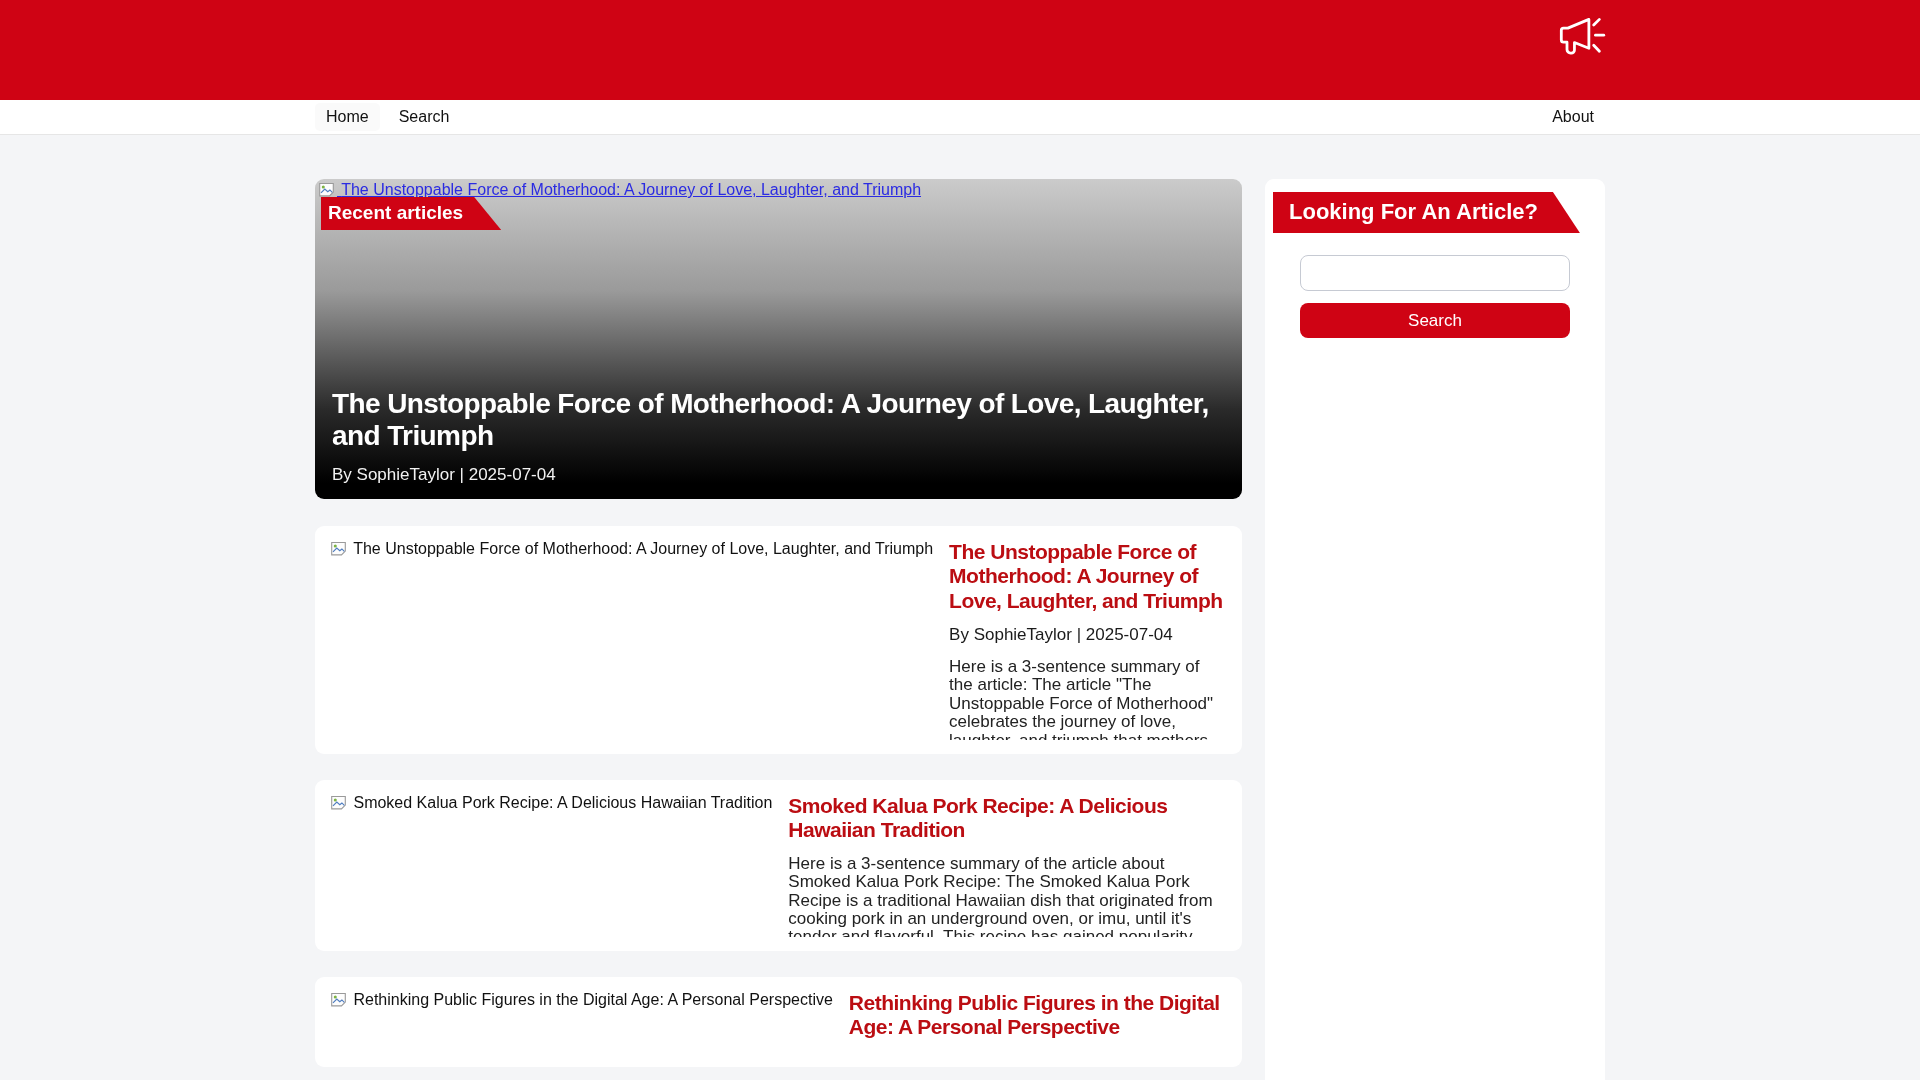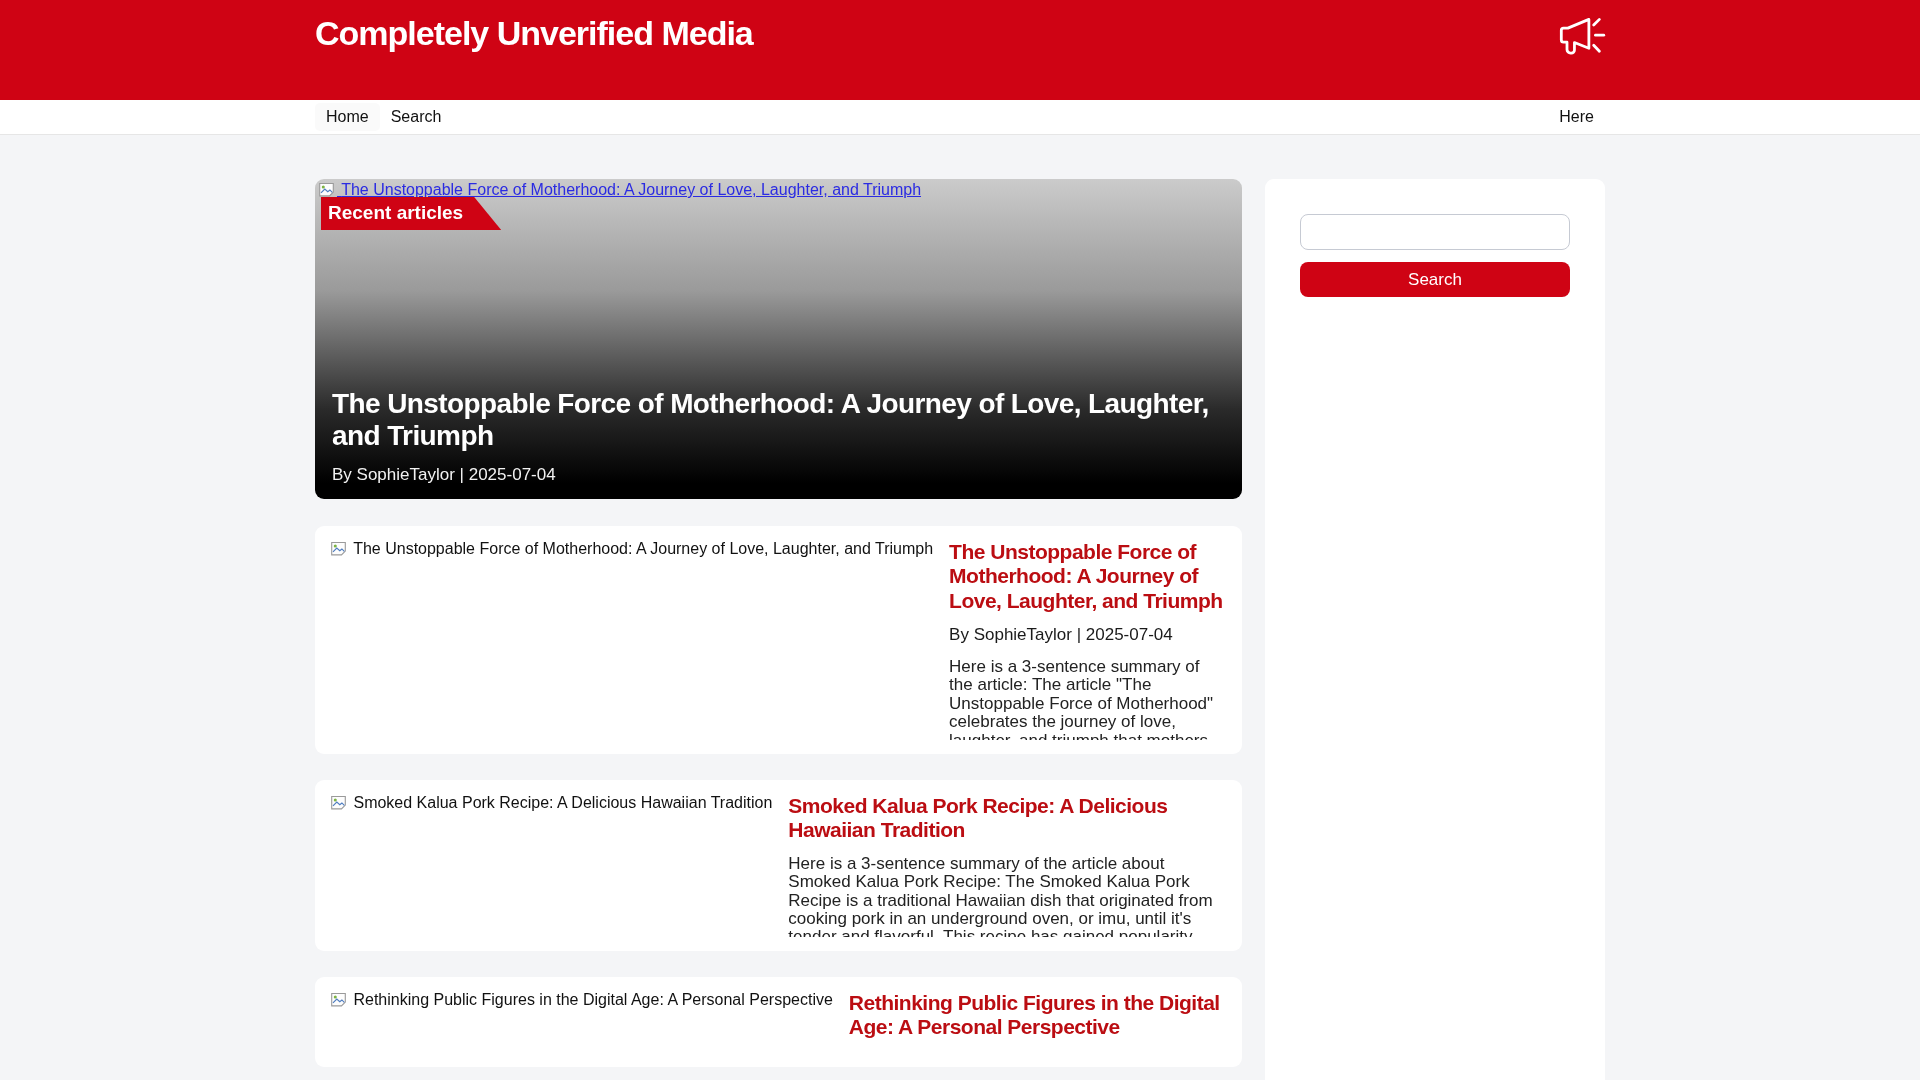--- a/index.html
+++ b/index.html
@@ -20,21 +20,21 @@
 
   
   .site-header{background:var(--red);height:100px;}
   .header-inner{position:relative;padding-top:14px;height:100px;}
   .site-title{margin:0;font-size:34px;font-weight:bold;color:#fff;letter-spacing:-1px;}
   .site-tagline{margin-top:8px;font-size:17px;font-style:italic;color:#fff;}
   .megaphone{position:absolute;right:-4px;top:8px;width:56px;height:56px;}
 
   
   .navbar{background:#fff;border-bottom:1px solid #e6e6e6;}
-  .nav-inner{height:34px;display:flex;align-items:center;gap:0;}
+  .nav-inner{height:34px;display:flex;align-items:center;gap:8px;}
   .nav-link{font-size:16px;color:#111;text-decoration:none;padding:5px 11px;border-radius:5px;}
   .nav-link.active{background:#fafafa;}
   .nav-spacer{flex:1;}
 
   
   .layout{display:flex;gap:23px;margin-top:44px;align-items:stretch;}
   .content{flex:1;min-width:0;}
   .sidebar{width:340px;flex:none;}
 
   
@@ -71,38 +71,37 @@
         font-family:inherit;background:#fff;}
   .search-btn{display:block;width:270px;height:35px;margin:12px auto 0;
         background:var(--red);border:none;border-radius:8px;color:#fff;font-size:17px;
         font-family:inherit;cursor:pointer;}
 </style>
 </head>
 <body>
 
 <header class="site-header">
   <div class="shell header-inner">
-    <h1 class="site-title">Completely Unverified Media</h1>
     <span class="megaphone">
       <svg viewBox="0 0 64 64" fill="none" stroke="#ffffff" stroke-width="3.2" stroke-linejoin="round" stroke-linecap="round">
         <path d="M41 13 L17 23 h-5 a2.5 2.5 0 0 0 -2.5 2.5 v11 a2.5 2.5 0 0 0 2.5 2.5 h4 v8.5 a4 4 0 0 0 4 4 h1 a3.5 3.5 0 0 0 3.5 -3.5 v-8.5 l16.5 6.5 Z"></path>
         <line x1="46.5" y1="19.5" x2="53" y2="13"></line>
         <line x1="48.5" y1="31" x2="58" y2="31"></line>
         <line x1="46.5" y1="42.5" x2="53" y2="49.5"></line>
       </svg>
     </span>
   </div>
 </header>
 
 <nav class="navbar">
   <div class="shell nav-inner">
     <a href="#" class="nav-link active">Home</a>
     <a href="#" class="nav-link">Search</a>
     <span class="nav-spacer"></span>
-    <a href="#" class="nav-link">Here</a>
+    <a href="#" class="nav-link">About</a>
   </div>
 </nav>
 
 <main class="shell layout">
 
   <section class="content">
 
     <div class="hero">
       <a href="#" class="hero-alt-link">
         <span class="bi-icon">
@@ -171,18 +170,19 @@
         <a href="#" class="card-title">Rethinking Public Figures in the Digital Age: A Personal Perspective</a>
         <div class="card-byline"></div>
         <div class="card-summary"></div>
       </div>
     </article>
 
   </section>
 
   <aside class="sidebar">
     <div class="widget">
+      <span class="ribbon widget-ribbon">Looking For An Article?</span>
       <input type="text" class="search-input" placeholder="" style="">
       <button type="button" class="search-btn">Search</button>
     </div>
   </aside>
 
 </main>
 
 </body></html>

